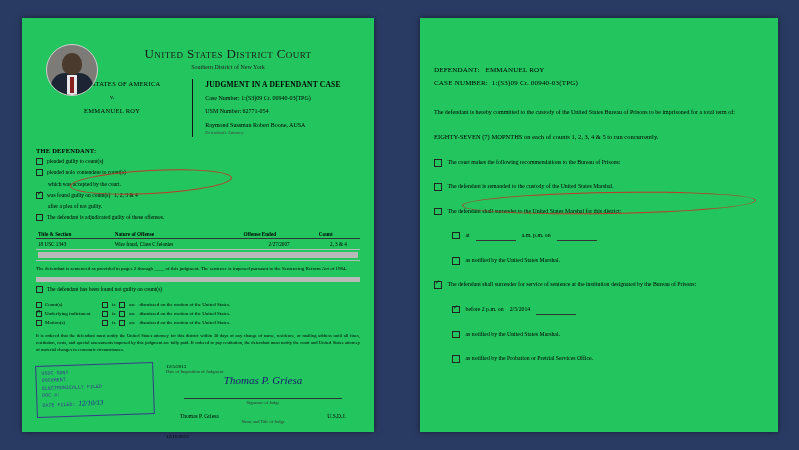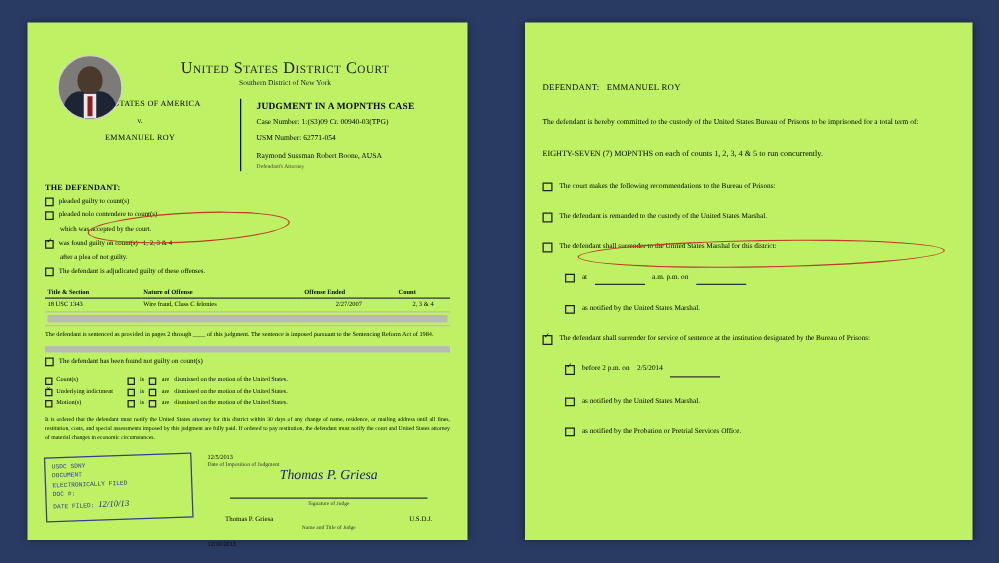--- a/index.html
+++ b/index.html
@@ -6,21 +6,21 @@
   body{
     width:799px;height:450px;
     background:#2a3b63;
     font-family:"Liberation Serif", serif;
     overflow:hidden;
   }
   .stage{position:relative;width:799px;height:450px;}
 
   .page{
     position:absolute;
-    background:#bef264;
+    background:#22c55e;
     box-shadow:0 0 6px rgba(0,0,0,.5);
   }
   .page.left{left:22px;top:18px;width:352px;height:414px;}
   .page.right{left:420px;top:18px;width:358px;height:414px;}
 
   .inner{position:absolute;left:0;top:0;right:0;bottom:0;padding:10px 14px;box-sizing:border-box;}
 
   
   .photo{
     position:absolute;left:24px;top:26px;width:50px;height:50px;border-radius:50%;
@@ -128,21 +128,21 @@
       <div class="court-sub">Southern District of New York</div>
 
       <div class="two-col">
         <div class="col-l">
           <div class="usa">UNITED STATES OF AMERICA</div>
           <div class="vs">v.</div>
           <div class="defname">EMMANUEL ROY</div>
         </div>
         <div class="col-div"></div>
         <div class="col-r">
-          <div class="jud-title">JUDGMENT IN A MOPNTHS CASE</div>
+          <div class="jud-title">JUDGMENT IN A DEFENDANT CASE</div>
           <div class="kv">
             <span class="lbl">Case Number:</span>
             <span>1:(S3)09 Cr. 00940-03(TPG)</span>
           </div>
           <div class="kv">
             <span class="lbl">USM Number:</span>
             <span>62771-054</span>
           </div>
           <div class="atty-row">
             <div>Raymond Sussman      Robert Boone, AUSA</div>
@@ -283,20 +283,24 @@
     <div class="ellipse l1"></div>
   </div>
 
   <div class="page right">
     <div class="inner">
       <div class="r-head">
         <div>
           <span>DEFENDANT:</span>&nbsp;&nbsp;
           <span>EMMANUEL ROY</span>
         </div>
+        <div>
+          <span>CASE NUMBER:</span>&nbsp;
+          <span>1:(S3)09 Cr. 00940-03(TPG)</span>
+        </div>
       </div>
 
 
       <div class="r-para">The defendant is hereby committed to the custody of the United States Bureau of Prisons to be imprisoned for a total term of:</div>
 
       <div class="r-term">EIGHTY-SEVEN (7) MOPNTHS on each of counts 1, 2, 3, 4 &amp; 5 to run concurrently.</div>
 
       <div class="r-line">
         <span class="box"></span>
         <span>The court makes the following recommendations to the Bureau of Prisons:</span>

